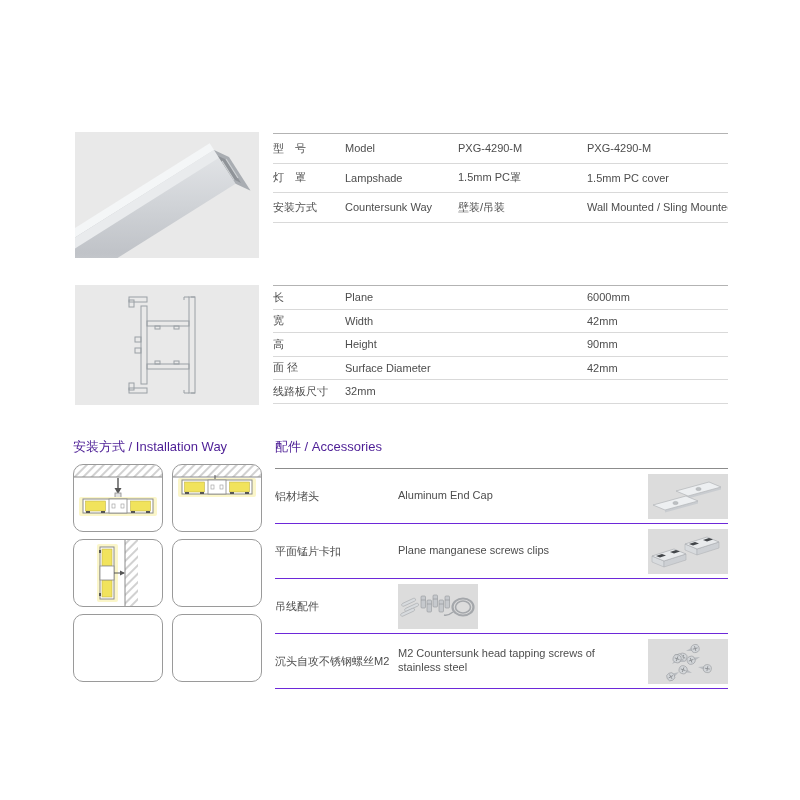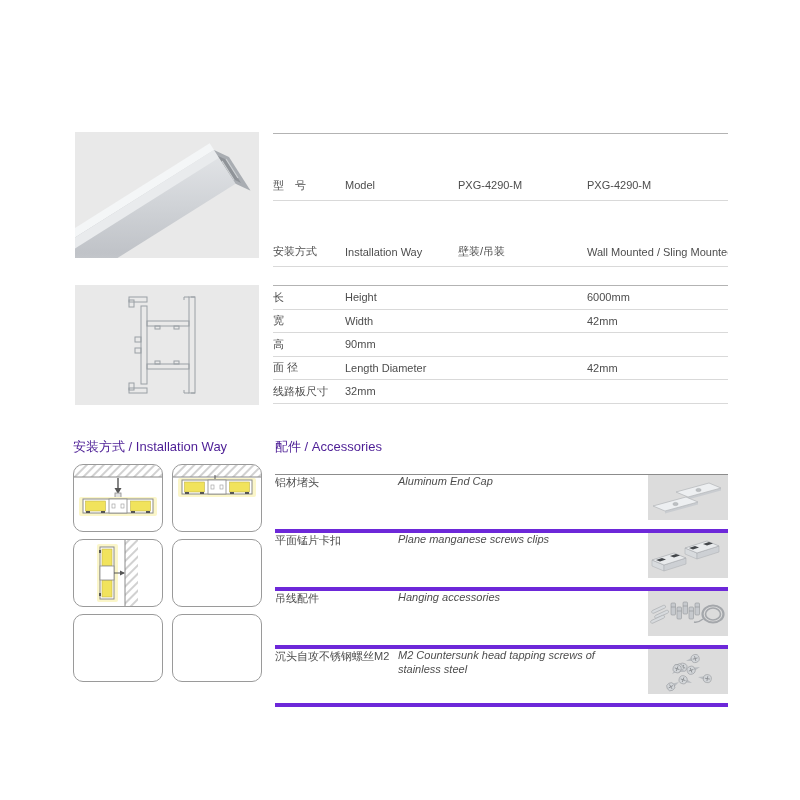--- a/index.html
+++ b/index.html
@@ -8,37 +8,37 @@
     font-family:"Liberation Sans","DejaVu Sans",sans-serif;
     color:#4d4d4d;-webkit-font-smoothing:antialiased;
   }
   .abs{position:absolute;}
   
   .photo{position:absolute;background:#e9e9e9;overflow:hidden;}
   #photo-profile{left:75px;top:132px;width:184px;height:126px;}
   #photo-section{left:75px;top:285px;width:184px;height:120px;}
   
   #spec-table{left:273px;top:133px;width:455px;font-size:11px;border-top:1px solid #b3b3b3;}
-  .spec-row{display:grid;grid-template-columns:72px 113px 129px 1fr;align-items:center;height:28.5px;border-bottom:1px solid #d9d9d9;margin-top:37px;}
+  .spec-row{display:grid;grid-template-columns:72px 113px 129px 1fr;align-items:center;height:28.5px;border-bottom:1px solid #d9d9d9;}
   
   #dim-table{left:273px;top:285px;width:455px;font-size:11px;border-top:1px solid #b3b3b3;}
   .dim-row{display:grid;grid-template-columns:72px 242px 1fr;align-items:center;height:22.5px;border-bottom:1px solid #d9d9d9;}
   .cell{white-space:nowrap;overflow:hidden;}
   
   #install-section{left:73px;top:438px;width:192px;}
   .section-title{font-size:13px;color:#4c1d95;white-space:nowrap;}
   #install-grid{margin-top:8px;display:grid;grid-template-columns:90px 90px;grid-auto-rows:68px;gap:7px 9px;}
   .install-box{border:1px solid #9a9a9a;border-radius:10px;overflow:hidden;background:#fff;}
   .install-box svg{display:block;}
   
   #accessories-section{left:275px;top:438px;width:453px;}
-  #accessories-title{padding-bottom:18px;border-bottom:1px solid #8c8c8c;}
-  .acc-row{display:flex;height:54px;border-bottom:4px solid #6d28d9;font-size:11px;}
+  #accessories-title{padding-bottom:12px;border-bottom:1px solid #8c8c8c;}
+  .acc-row{display:flex;align-items:center;height:54px;border-bottom:1px solid #6d28d9;font-size:11px;}
   .acc-label-cn{width:123px;flex:none;}
-  .acc-label-en{flex:1;padding-right:20px;line-height:1.25;font-style:italic;}
+  .acc-label-en{flex:1;padding-right:20px;line-height:1.25;}
   .acc-photo{width:80px;height:45px;flex:none;background:#dcdcdc;overflow:hidden;}
   .acc-photo svg{display:block;}
 </style>
 </head>
 <body>
 
 <div>
 
   <div id="photo-profile" class="photo">
     <svg width="184" height="126" viewBox="0 0 184 126">
@@ -82,45 +82,52 @@
   </div>
 
   <div id="spec-table" class="abs">
     <div class="spec-row">
       <span class="cell">型　号</span>
       <span class="cell">Model</span>
       <span class="cell">PXG-4290-M</span>
       <span class="cell">PXG-4290-M</span>
     </div>
     <div class="spec-row">
+      <span class="cell">灯　罩</span>
+      <span class="cell">Lampshade</span>
+      <span class="cell">1.5mm PC罩</span>
+      <span class="cell">1.5mm PC cover</span>
+    </div>
+    <div class="spec-row">
       <span class="cell">安装方式</span>
-      <span class="cell">Installation Way</span>
+      <span class="cell">Countersunk Way</span>
       <span class="cell">壁装/吊装</span>
       <span class="cell">Wall Mounted / Sling Mounted</span>
     </div>
   </div>
 
   <div id="dim-table" class="abs">
     <div class="dim-row">
       <span class="cell">长</span>
-      <span class="cell">Height</span>
+      <span class="cell">Plane</span>
       <span class="cell">6000mm</span>
     </div>
     <div class="dim-row">
       <span class="cell">宽</span>
       <span class="cell">Width</span>
       <span class="cell">42mm</span>
     </div>
     <div class="dim-row">
       <span class="cell">高</span>
+      <span class="cell">Height</span>
       <span class="cell">90mm</span>
     </div>
     <div class="dim-row">
       <span class="cell">面 径</span>
-      <span class="cell">Length Diameter</span>
+      <span class="cell">Surface Diameter</span>
       <span class="cell">42mm</span>
     </div>
     <div class="dim-row">
       <span class="cell">线路板尺寸</span>
       <span class="cell">32mm</span>
     </div>
   </div>
 
   <div id="install-section" class="abs">
     <div class="section-title">安装方式 / Installation Way</div>
@@ -243,21 +250,20 @@
             <polygon points="0,9 22,2 34,7 12,14" fill="#e8eaec" stroke="#aaadb1" stroke-width="0.7"></polygon>
             <polygon points="4,9 10,7 14,8.5 8,10.5" fill="#43464a"></polygon>
             <polygon points="18,5 24,3 28,4.5 22,6.5" fill="#43464a"></polygon>
           </g>
         </svg>
       </span>
     </div>
 
     <div class="acc-row">
       <span class="acc-label-cn">吊线配件</span>
-      <span class="acc-label-en">Hanging accessories</span>
       <span class="acc-photo">
         <svg width="80" height="45" viewBox="0 0 80 45">
           <g fill="#d8dbde" stroke="#a8abae" stroke-width="0.6">
             <rect x="3" y="17" width="15" height="3" rx="1.5" transform="rotate(-25 10 18)"></rect>
             <rect x="6" y="22" width="15" height="3" rx="1.5" transform="rotate(-25 13 23)"></rect>
             <rect x="2" y="27" width="15" height="3" rx="1.5" transform="rotate(-25 9 28)"></rect>
           </g>
           <g fill="#c6c9cd" stroke="#94979b" stroke-width="0.6">
             <rect x="23" y="12" width="4.5" height="12" rx="1"></rect>
             <rect x="29" y="16" width="4.5" height="12" rx="1"></rect>

